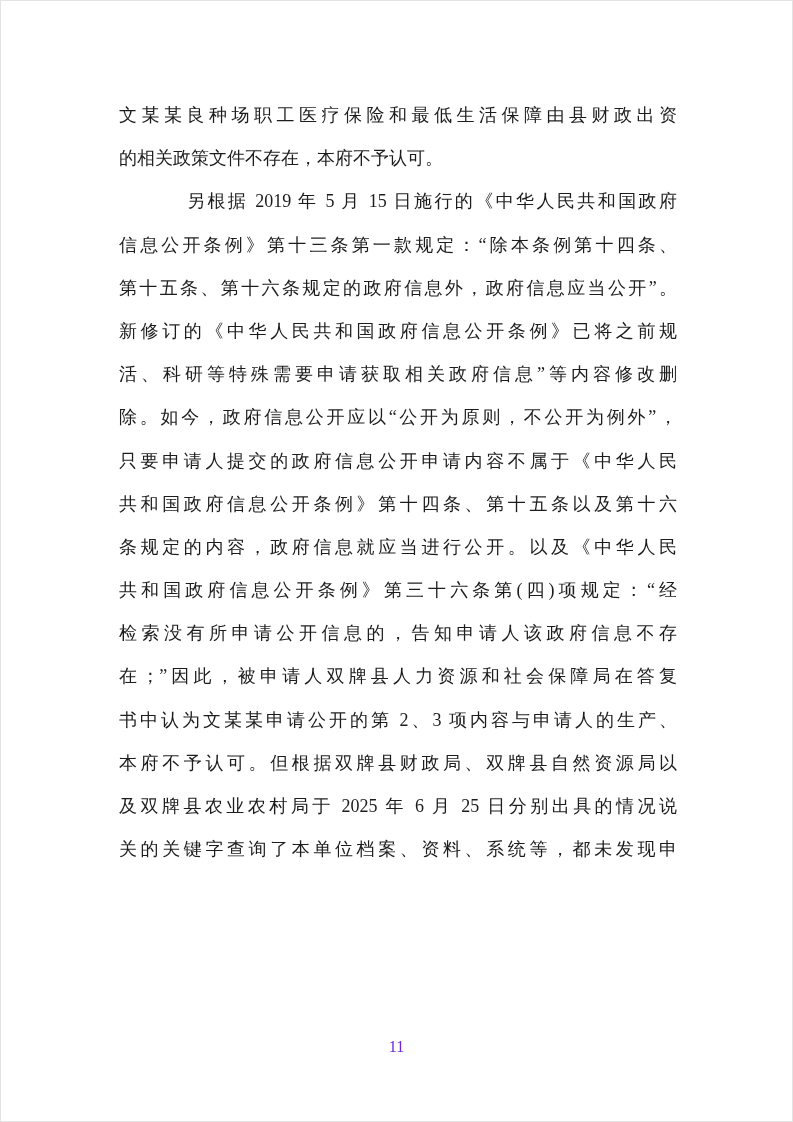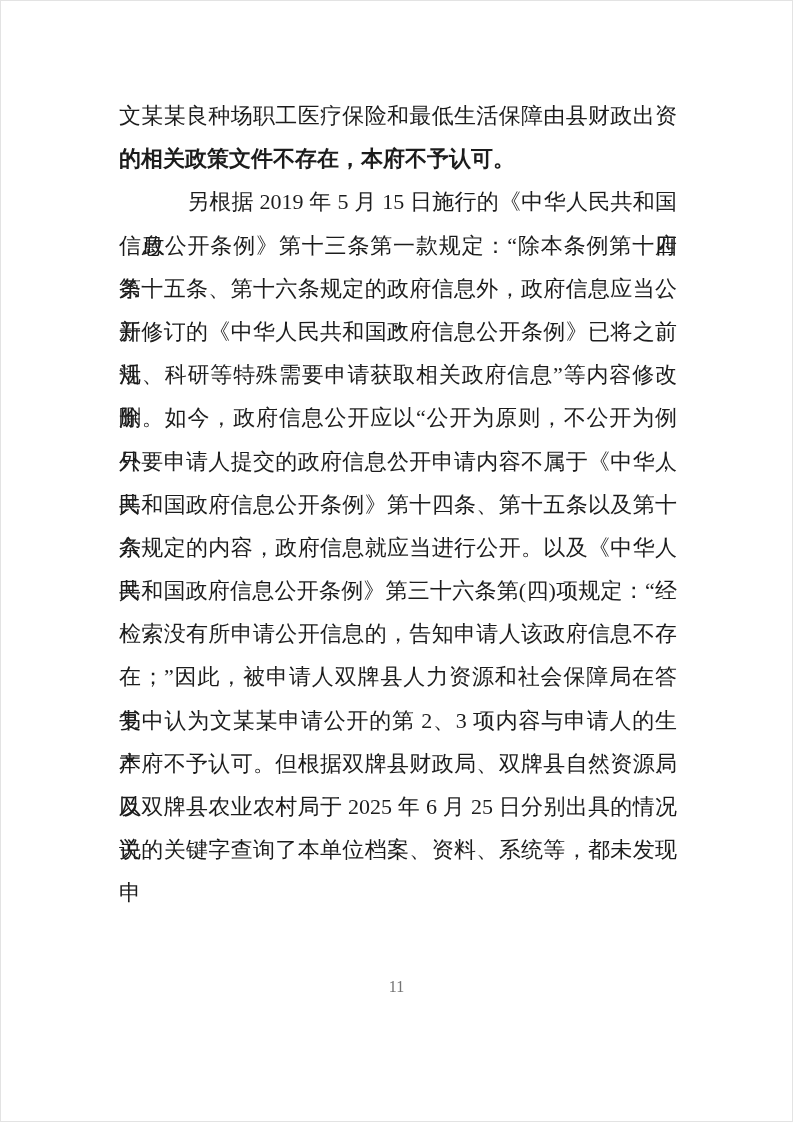--- a/index.html
+++ b/index.html
@@ -18,46 +18,45 @@
     color: #1c1c1c;
     overflow: hidden;
   }
   .content {
     position: absolute;
     top: 93px;
     left: 118px;
     width: 558px;
   }
   .line {
-    font-size: 22px;
+    font-size: 18px;
     line-height: 43.2px;
     height: 43.2px;
     text-align: justify;
     text-align-last: justify;
     letter-spacing: 0;
     white-space: normal;
   }
   .line.para-end {
     text-align: left;
     text-align-last: left;
-    font-weight: bold;
   }
   .line.indent {
     text-indent: 44px;
     margin-left: 24px;
   }
   .page-num {
     position: absolute;
-    top: 976px;
+    top: 1036px;
     left: 0;
     width: 100%;
     text-align: center;
     font-size: 16px;
     line-height: 20px;
-    color: #737373;
+    color: #6d28d9;
   }
 </style>
 </head>
 <body>
 
 <div class="page">
   <div class="content">
     <div class="line">文某某良种场职工医疗保险和最低生活保障由县财政出资</div>
     <div class="line para-end">的相关政策文件不存在，本府不予认可。</div>
     <div class="line indent">另根据 2019 年 5 月 15 日施行的《中华人民共和国政府</div>

